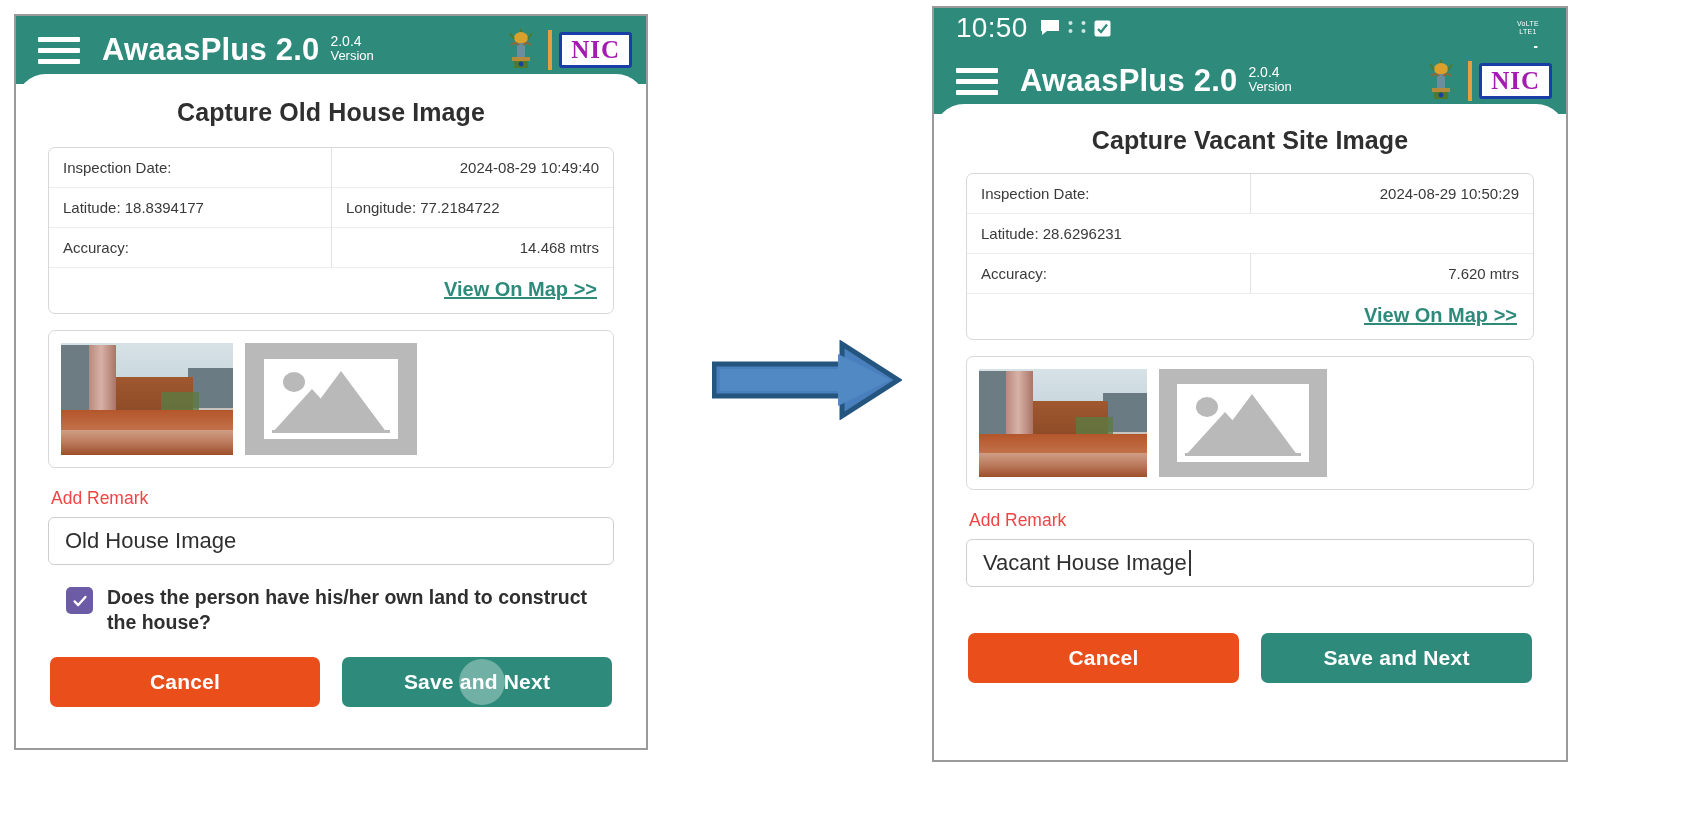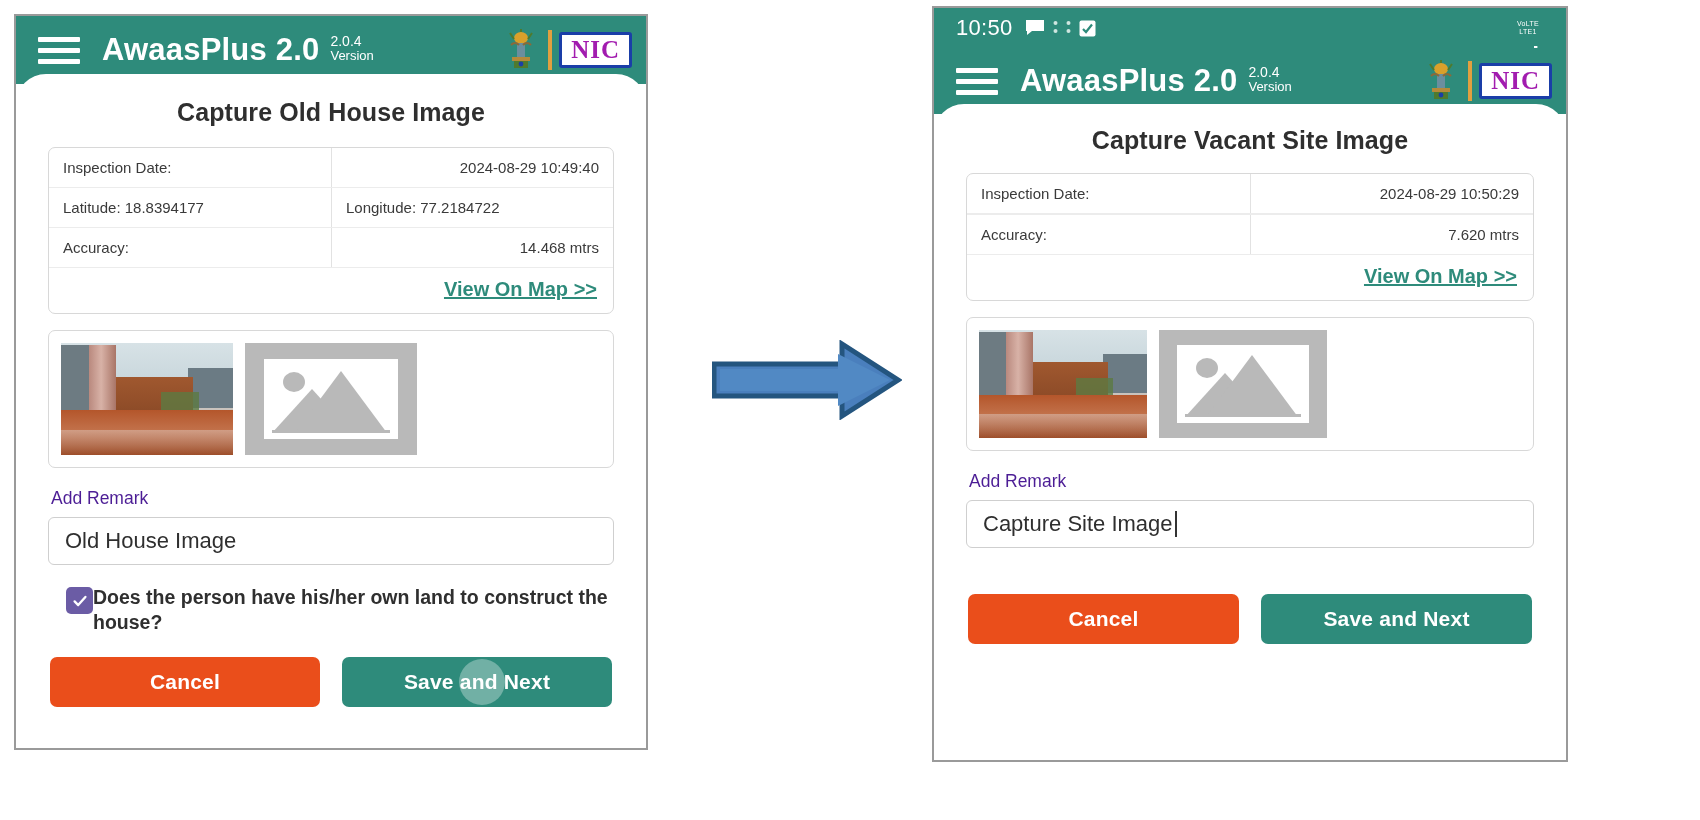--- a/index.html
+++ b/index.html
@@ -21,21 +21,21 @@
   #phone-left  { left: 14px;  top: 14px;  width: 634px; height: 736px; }
   #phone-right { left: 932px; top: 6px;   width: 636px; height: 756px; }
 
   
   .statusbar {
     height: 40px; background: #2e8b7b;
     display: flex; align-items: center;
     padding: 0 16px 0 22px; color: #ffffff;
     font-size: 21px; letter-spacing: .3px;
   }
-  .sb-time { font-size: 22px; font-weight: 400; margin-right: 12px; }
+  .sb-time { font-size: 28px; font-weight: 400; margin-right: 12px; }
   .sb-left-icons { display: flex; align-items: center; gap: 8px; }
   .sb-spacer { flex: 1; }
   .sb-right-icons { display: flex; align-items: center; gap: 9px; flex-direction: column; }
   .sb-batt { font-size: 20px; margin-left: 3px; }
   .ic { display: inline-block; line-height: 0; }
   .ic svg { display: block; }
 
   
   .appbar {
     background: #2e8b7b; height: 66px;
@@ -128,32 +128,32 @@
   }
   .ph-sun { position:absolute; left: 14%; top: 16%; width: 22px; height: 20px; background:#b9b9b9; border-radius: 50%; }
   .ph-m1 { position:absolute; left: 6%; bottom: 8%; width: 0; height: 0;
            border-left: 40px solid transparent; border-right: 40px solid transparent; border-bottom: 44px solid #b9b9b9; }
   .ph-m2 { position:absolute; right: 8%; bottom: 8%; width: 0; height: 0;
            border-left: 46px solid transparent; border-right: 46px solid transparent; border-bottom: 62px solid #b9b9b9; }
   .ph-base { position:absolute; left: 6%; bottom: 8%; width: 88%; height: 3px; background:#b9b9b9; }
 
   
   .remark-label {
-    margin-top: 20px; font-size: 17.5px; color: #4c1d95; padding-left: 3px;
+    margin-top: 20px; font-size: 17.5px; color: #ef4444; padding-left: 3px;
   }
   .remark-input {
     margin-top: 8px; border: 1px solid #cfcfcf; border-radius: 6px;
     height: 48px; display: flex; align-items: center;
     padding: 0 16px; font-size: 22px; color: #2f2f2f; background: #fff;
   }
   .caret { display:inline-block; width: 2px; height: 26px; background:#333; margin-left: 2px; }
 
   
   .checkbox-row {
-    margin-top: 20px; display: flex; align-items: flex-start; 
+    margin-top: 20px; display: flex; align-items: flex-start; gap: 14px;
     padding-left: 18px;
   }
   .cbox {
     width: 27px; height: 27px; background: #6b5ca5; border-radius: 5px;
     flex: none; display: flex; align-items: center; justify-content: center;
     margin-top: 2px;
   }
   .cbox svg { width: 18px; height: 18px; }
   .cb-text { font-size: 19.5px; font-weight: 700; color: #2f2f2f; line-height: 1.28; }
 
@@ -394,20 +394,21 @@
 
     <div class="sheet">
       <div class="screen-title">Capture Vacant Site Image</div>
 
       <div class="info-card">
         <div class="info-row">
           <div class="info-cell">Inspection Date:</div>
           <div class="info-cell divider right">2024-08-29 10:50:29</div>
         </div>
         <div class="info-row">
+          <div class="info-cell">Latitude: 28.6296231</div>
         </div>
         <div class="info-row">
           <div class="info-cell">Accuracy:</div>
           <div class="info-cell divider right">7.620 mtrs</div>
         </div>
         <div class="map-row">
           <span class="map-link">View On Map &gt;&gt;</span>
         </div>
       </div>
 
@@ -427,21 +428,21 @@
             <div class="ph-sun"></div>
             <div class="ph-m1"></div>
             <div class="ph-m2"></div>
             <div class="ph-base"></div>
           </div>
         </div>
       </div>
 
       <div class="remark-label">Add Remark</div>
       <div class="remark-input">
-        <span>Capture Site Image</span>
+        <span>Vacant House Image</span>
         <span class="caret"></span>
       </div>
 
       <div class="btn-row" style="margin-top:46px">
         <button class="btn btn-cancel">Cancel</button>
         <button class="btn btn-save">Save and Next</button>
       </div>
     </div>
   </div>
 

